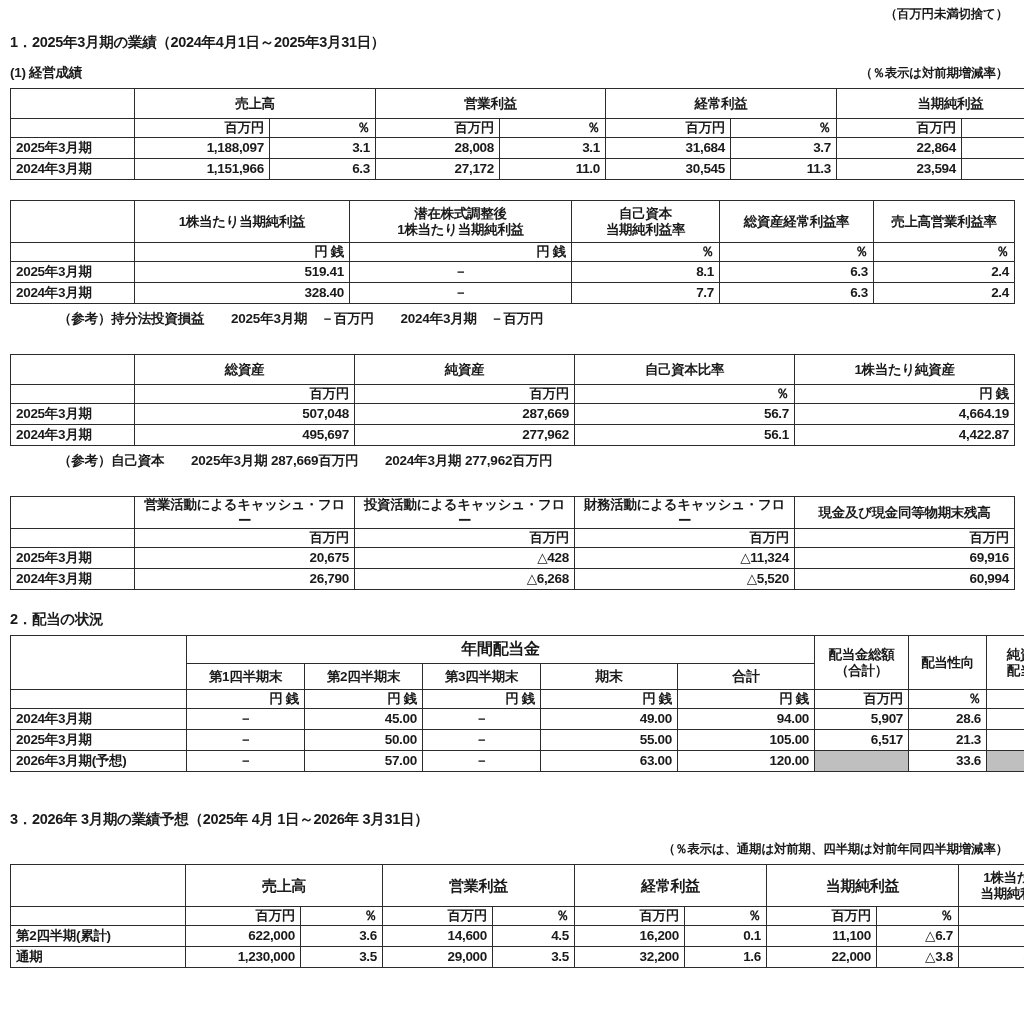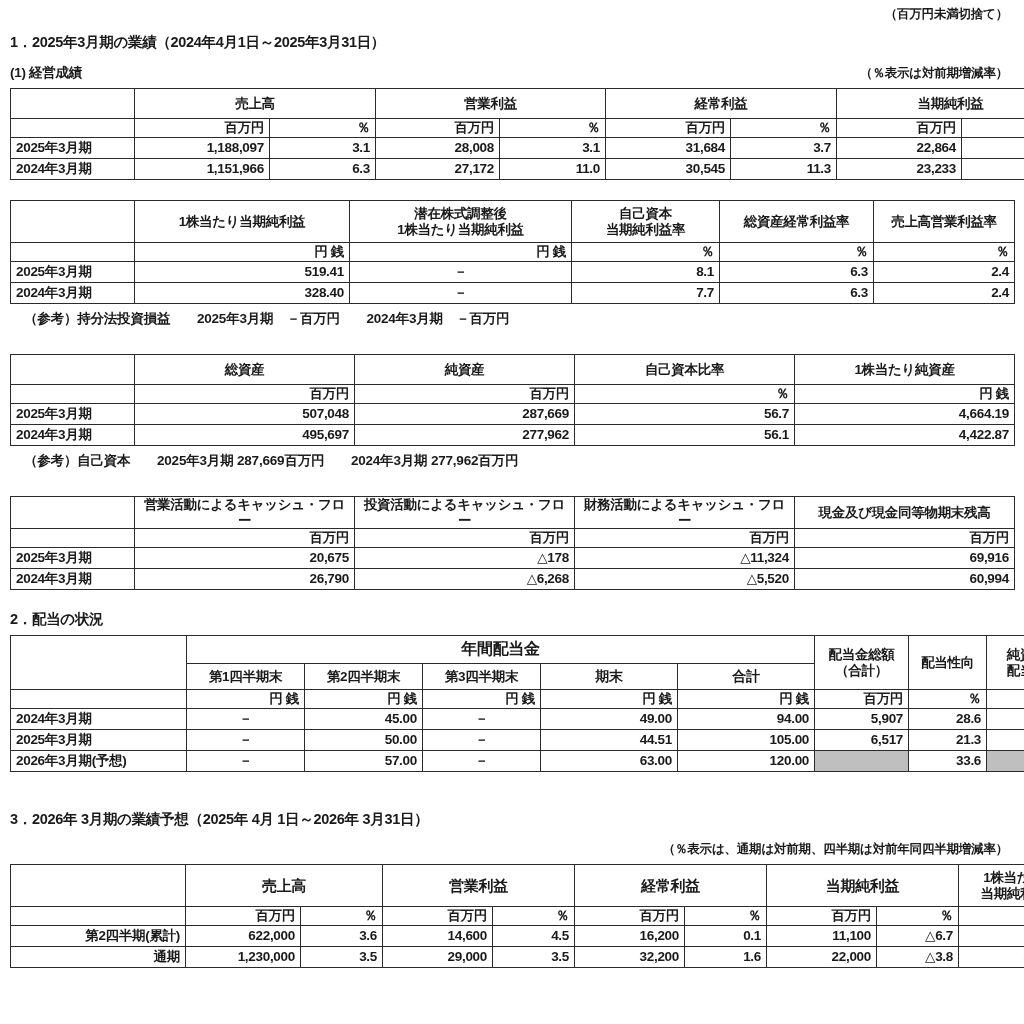--- a/index.html
+++ b/index.html
@@ -46,20 +46,21 @@
     letter-spacing: -0.3px;
     margin: 0;
     padding-left: 10px;
   }
   .ref-line {
     font-size: 13.5px;
     font-weight: 700;
     letter-spacing: -0.2px;
     padding-left: 24px;
     white-space: pre;
+    margin-left: 34px;
   }
   .row-flex {
     display: flex;
     align-items: flex-end;
     justify-content: space-between;
   }
 
   
   table.fin {
     border-collapse: collapse;
@@ -104,21 +105,21 @@
   }
   .dash {
     text-align: center;
   }
   .rowlabel {
     text-align: left;
     padding-right: 8px;
     white-space: nowrap;
   }
   .rowlabel-c {
-    text-align: right;
+    text-align: left;
     white-space: nowrap;
   }
   .dat td {
     height: 21px;
   }
   .shaded {
     background: #bfbfbf;
   }
   .cf-head {
     font-size: 12.5px;
@@ -198,21 +199,21 @@
         <td class="num">10.8</td>
       </tr>
       <tr class="dat">
         <td class="rowlabel">2024年3月期</td>
         <td class="num">1,151,966</td>
         <td class="num">6.3</td>
         <td class="num">27,172</td>
         <td class="num">11.0</td>
         <td class="num">30,545</td>
         <td class="num">11.3</td>
-        <td class="num">23,233</td>
+        <td class="num">23,594</td>
         <td class="num">7.2</td>
       </tr>
     </tbody>
   </table>
 
   <div class="spacer-20"></div>
 
   <table class="fin">
     <colgroup>
       <col style="width:124px">
@@ -331,21 +332,21 @@
       <tr class="unit-row">
         <td></td>
         <td>百万円</td>
         <td>百万円</td>
         <td>百万円</td>
         <td>百万円</td>
       </tr>
       <tr class="dat">
         <td class="rowlabel">2025年3月期</td>
         <td class="num">20,675</td>
-        <td class="num">△178</td>
+        <td class="num">△428</td>
         <td class="num">△11,324</td>
         <td class="num">69,916</td>
       </tr>
       <tr class="dat">
         <td class="rowlabel">2024年3月期</td>
         <td class="num">26,790</td>
         <td class="num">△6,268</td>
         <td class="num">△5,520</td>
         <td class="num">60,994</td>
       </tr>
@@ -404,21 +405,21 @@
         <td class="num">94.00</td>
         <td class="num">5,907</td>
         <td class="num">28.6</td>
         <td class="num">2.2</td>
       </tr>
       <tr class="dat">
         <td class="rowlabel">2025年3月期</td>
         <td class="dash">－</td>
         <td class="num">50.00</td>
         <td class="dash">－</td>
-        <td class="num">44.51</td>
+        <td class="num">55.00</td>
         <td class="num">105.00</td>
         <td class="num">6,517</td>
         <td class="num">21.3</td>
         <td class="num">2.3</td>
       </tr>
       <tr class="dat">
         <td class="rowlabel">2026年3月期(予想)</td>
         <td class="dash">－</td>
         <td class="num">57.00</td>
         <td class="dash">－</td>

